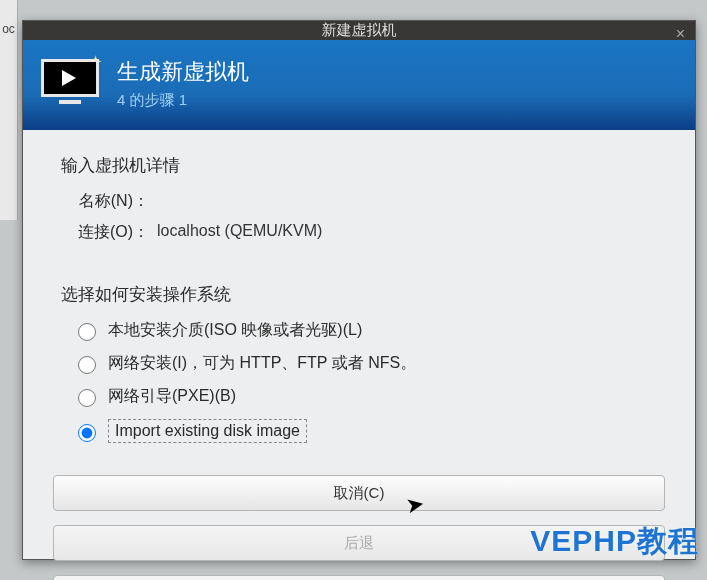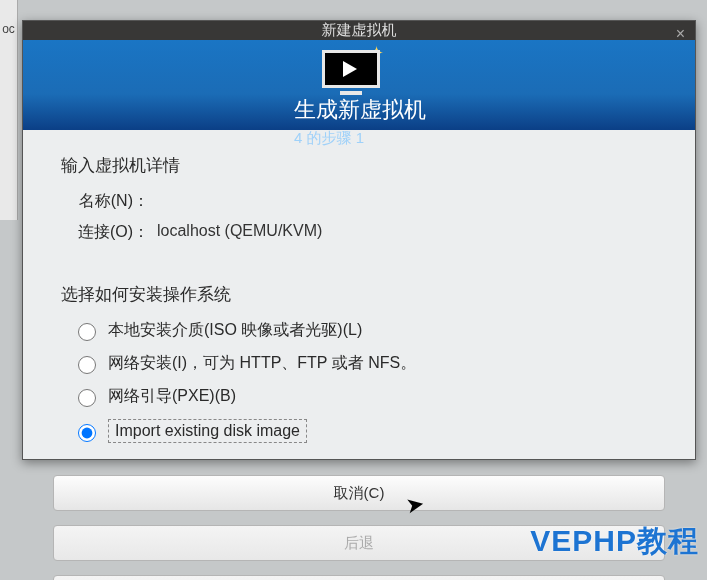--- a/index.html
+++ b/index.html
@@ -17,21 +17,21 @@
     background: #e9e9e9;
     border-right: 1px solid #aaa;
     color: #444;
     font-size: 12px;
     padding-top: 22px;
     text-align: center;
   }
   .dialog {
     position: absolute;
     left: 22px; top: 20px;
-    width: 674px; height: 440px;
+    width: 674px; height: 540px;
     background: #eceeef;
     border: 1px solid #555;
     box-shadow: 0 3px 10px rgba(0,0,0,0.4);
     display: flex;
     flex-direction: column;
   }
   .titlebar {
     background: #383736;
     color: #ddd;
     height: 30px;
@@ -47,21 +47,20 @@
     color: #aaa;
     font-size: 16px;
   }
   .header {
     background: linear-gradient(to bottom, #1a75c4 0%, #1b6cb6 60%, #0b3f86 100%);
     color: #fff;
     padding: 10px 16px 14px 18px;
     display: flex;
     align-items: center;
     min-height: 90px;
-    flex-direction: column;
   }
   .header-icon {
     width: 58px; height: 48px;
     margin-right: 18px;
     position: relative;
   }
   .header-icon .frame {
     width: 58px; height: 38px;
     border: 3px solid #e8e8e8;
     background: #000;

